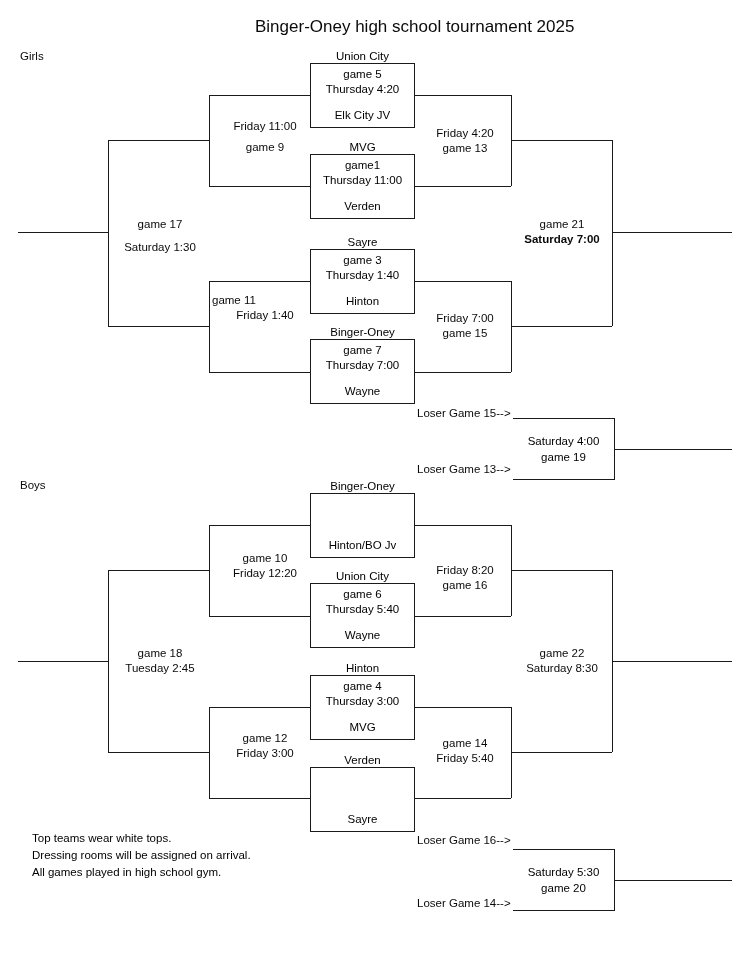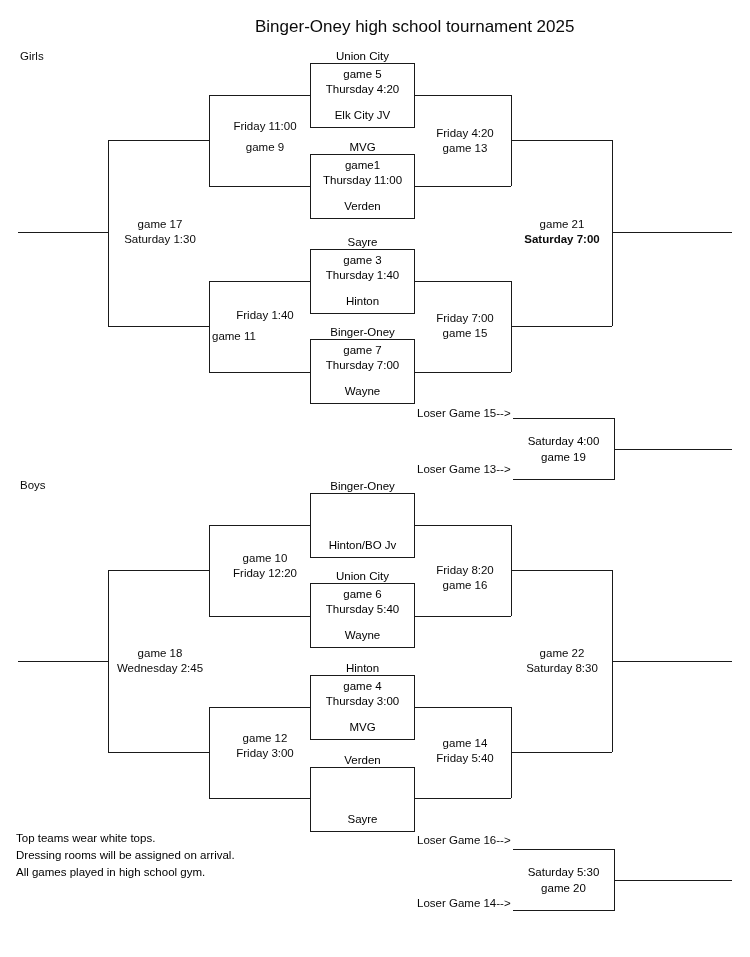--- a/index.html
+++ b/index.html
@@ -98,41 +98,41 @@
 <div class="h" style="left:209px;top:186px;width:101px;"></div>
 <div class="v" style="left:209px;top:95px;height:91px;"></div>
 <div class="h" style="left:108px;top:140px;width:101px;"></div>
 <div class="txt c" style="left:215px;top:119px;width:100px;">Friday 11:00</div>
 <div class="txt c" style="left:215px;top:140px;width:100px;">game 9</div>
 
 <div class="h" style="left:209px;top:281px;width:101px;"></div>
 <div class="h" style="left:209px;top:372px;width:101px;"></div>
 <div class="v" style="left:209px;top:281px;height:91px;"></div>
 <div class="h" style="left:108px;top:326px;width:101px;"></div>
-<div class="txt l" style="left:212px;top:293px;width:110px;margin-top:36px;">game 11</div>
+<div class="txt l" style="left:212px;top:293px;width:110px;">game 11</div>
 <div class="txt c" style="left:215px;top:308px;width:100px;">Friday 1:40</div>
 
 <div class="h" style="left:415px;top:95px;width:96px;"></div>
 <div class="h" style="left:415px;top:186px;width:96px;"></div>
 <div class="v" style="left:511px;top:95px;height:91px;"></div>
 <div class="h" style="left:511px;top:140px;width:101px;"></div>
 <div class="txt c" style="left:420px;top:126px;width:90px;">Friday 4:20</div>
 <div class="txt c" style="left:420px;top:141px;width:90px;">game 13</div>
 
 <div class="h" style="left:415px;top:281px;width:96px;"></div>
 <div class="h" style="left:415px;top:372px;width:96px;"></div>
 <div class="v" style="left:511px;top:281px;height:91px;"></div>
 <div class="h" style="left:511px;top:326px;width:101px;"></div>
 <div class="txt c" style="left:420px;top:311px;width:90px;">Friday 7:00</div>
 <div class="txt c" style="left:420px;top:326px;width:90px;">game 15</div>
 
 <div class="v" style="left:108px;top:140px;height:186px;"></div>
 <div class="h" style="left:18px;top:232px;width:90px;"></div>
 <div class="txt c" style="left:110px;top:217px;width:100px;">game 17</div>
-<div class="txt c" style="left:110px;top:232px;width:100px;">Saturday 1:30</div>
+<div class="txt c" style="left:110px;top:240px;width:100px;">Saturday 1:30</div>
 
 <div class="v" style="left:612px;top:140px;height:186px;"></div>
 <div class="h" style="left:612px;top:232px;width:120px;"></div>
 <div class="txt c" style="left:512px;top:217px;width:100px;">game 21</div>
 <div class="txt c" style="left:512px;top:232px;width:100px;font-weight:bold;">Saturday 7:00</div>
 
 <div class="txt l" style="left:417px;top:406px;">Loser Game 15--&gt;</div>
 <div class="txt l" style="left:417px;top:462px;">Loser Game 13--&gt;</div>
 <div class="consbox" style="left:513px;top:418px;width:102px;height:62px;">
   <div class="ct">
@@ -196,34 +196,34 @@
 <div class="h" style="left:415px;top:707px;width:96px;"></div>
 <div class="h" style="left:415px;top:798px;width:96px;"></div>
 <div class="v" style="left:511px;top:707px;height:91px;"></div>
 <div class="h" style="left:511px;top:752px;width:101px;"></div>
 <div class="txt c" style="left:420px;top:736px;width:90px;">game 14</div>
 <div class="txt c" style="left:420px;top:751px;width:90px;">Friday 5:40</div>
 
 <div class="v" style="left:108px;top:570px;height:182px;"></div>
 <div class="h" style="left:18px;top:661px;width:90px;"></div>
 <div class="txt c" style="left:110px;top:646px;width:100px;">game 18</div>
-<div class="txt c" style="left:110px;top:661px;width:100px;">Wednesday 2:45</div>
+<div class="txt c" style="left:110px;top:661px;width:100px;">Tuesday 2:45</div>
 
 <div class="v" style="left:612px;top:570px;height:182px;"></div>
 <div class="h" style="left:612px;top:661px;width:120px;"></div>
 <div class="txt c" style="left:512px;top:646px;width:100px;">game 22</div>
 <div class="txt c" style="left:512px;top:661px;width:100px;">Saturday 8:30</div>
 
 <div class="txt l" style="left:417px;top:833px;">Loser Game 16--&gt;</div>
 <div class="txt l" style="left:417px;top:896px;">Loser Game 14--&gt;</div>
 <div class="consbox" style="left:513px;top:849px;width:102px;height:62px;">
   <div class="ct">
     <div>Saturday 5:30</div>
     <div>game 20</div>
   </div>
 </div>
 <div class="h" style="left:615px;top:880px;width:117px;"></div>
 
-<div class="notes" style="left:16px;top:830px;width:300px;">
+<div class="notes" style="left:32px;top:830px;width:300px;">
   <div>Top teams wear white tops.</div>
   <div>Dressing rooms will be assigned on arrival.</div>
   <div>All games played in high school gym.</div>
 </div>
 
 </body></html>

